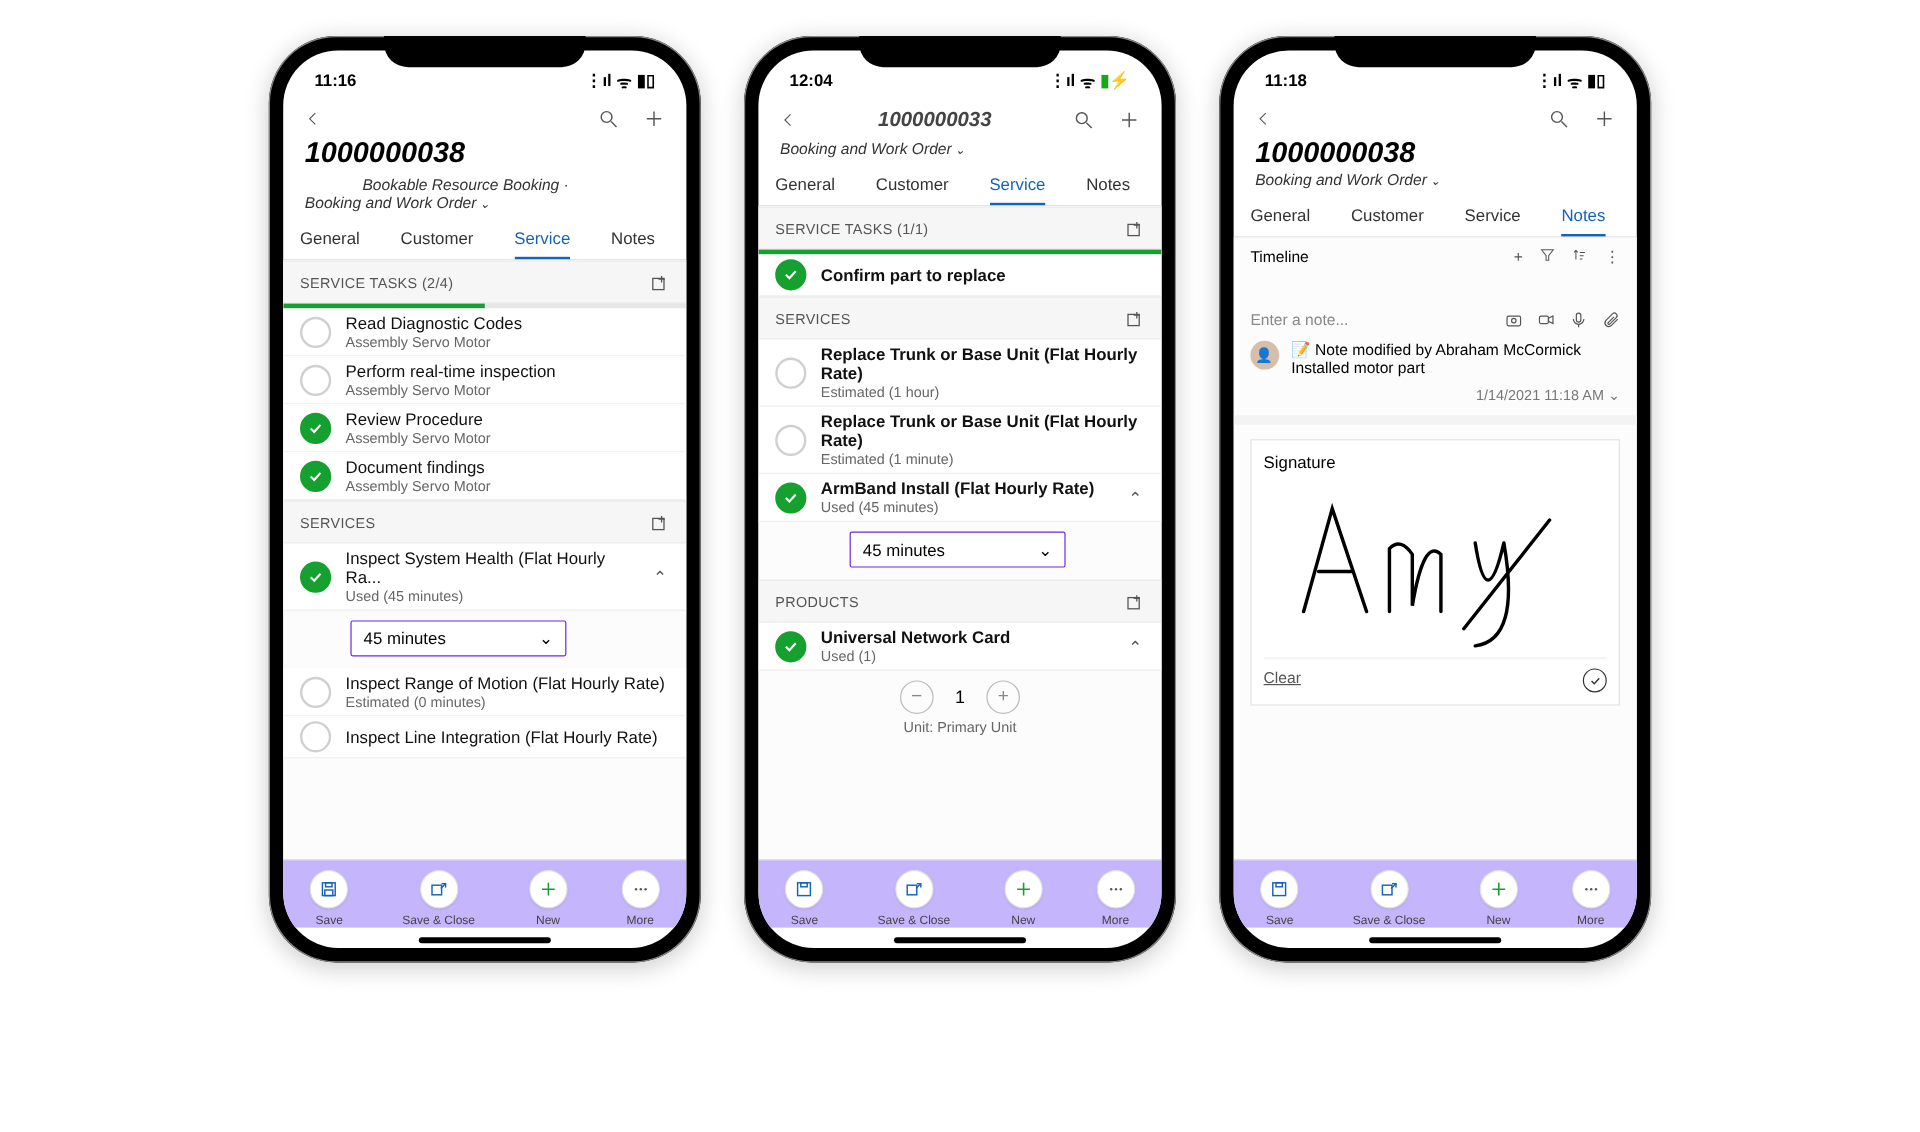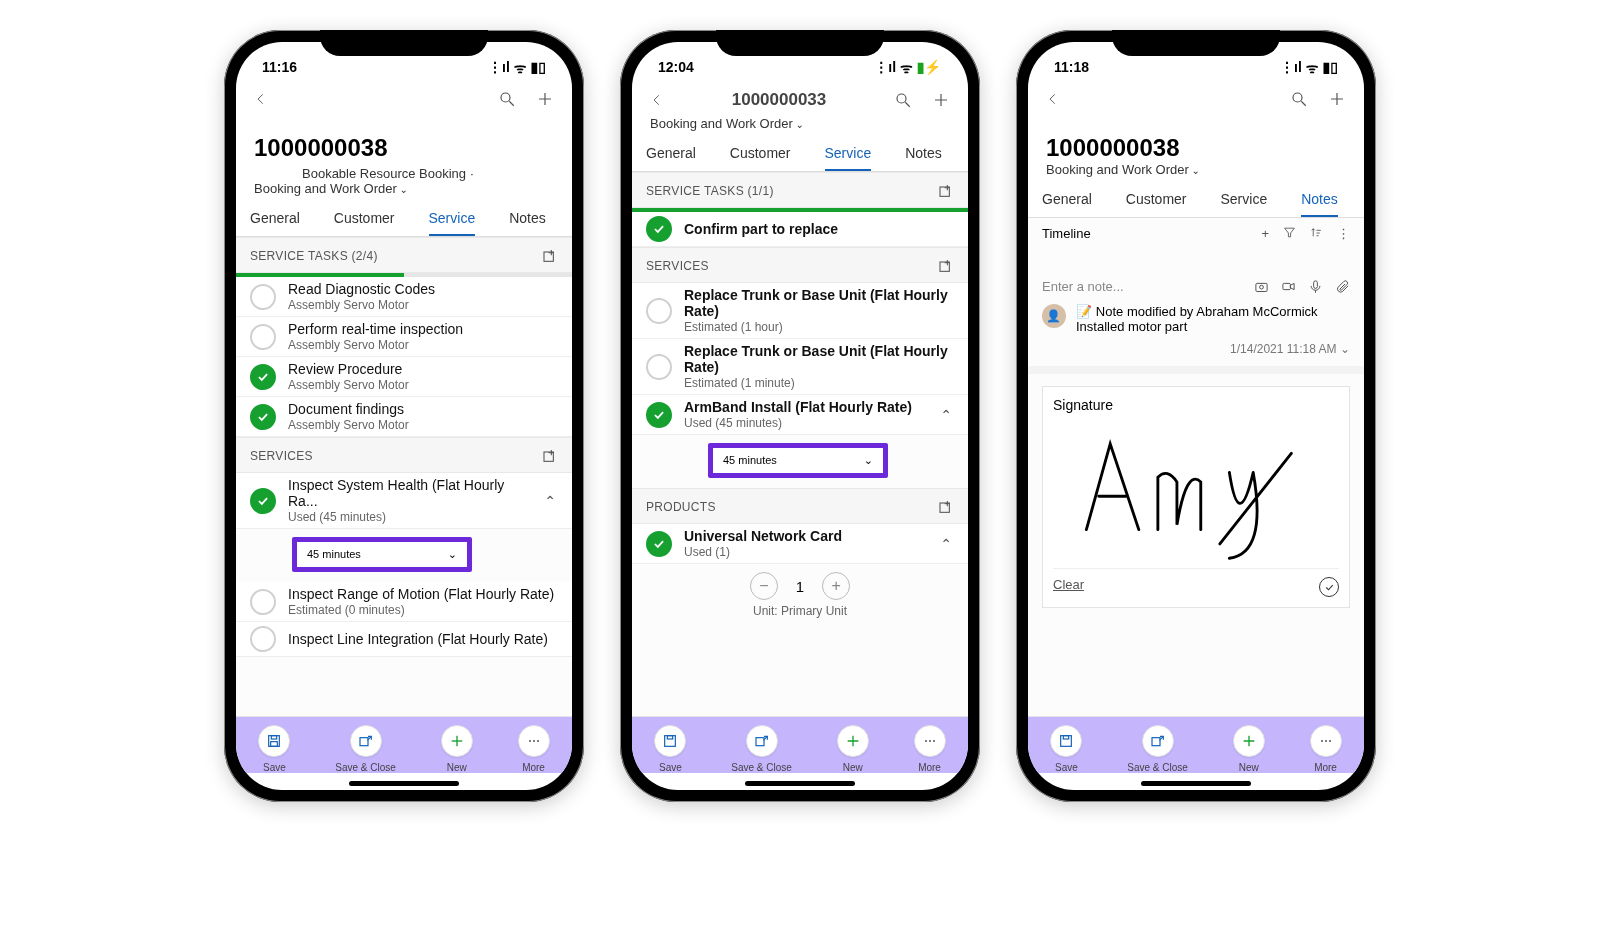--- a/index.html
+++ b/index.html
@@ -44,35 +44,35 @@
     justify-content: space-between;
     align-items: center;
     padding: 14px 26px 0;
     font-size: 14px;
     font-weight: 600;
     gap: 40px;
   }
   .status-right { display: flex; gap: 4px; align-items: center; }
   .header {
     padding: 8px 14px 0;
+    font-style: italic;
   }
   .header-icons {
     display: flex;
     justify-content: space-between;
     padding: 4px 4px 6px;
     align-items: center;
     font-size: 18px;
     color: #444;
   }
   .header-icons .right { display: flex; gap: 20px; }
   .title-big {
     font-size: 24px;
     font-weight: 600;
     padding: 0 4px;
-    margin-top: 20px;
   }
   .title-small {
     font-size: 17px;
     font-weight: 600;
     text-align: center;
     flex: 1;
   }
   .subtitle {
     font-size: 13px;
     color: #333;
@@ -133,24 +133,24 @@
   }
   .check.on { background: #15A02F; border-color: #15A02F; }
   .check.on svg { display: block; }
   .check svg { display: none; }
   .row-text { flex: 1; }
   .row-title { font-size: 14px; color: #111; }
   .row-sub { font-size: 12px; color: #666; margin-top: 1px; }
   .chev { color: #555; font-size: 14px; width: 16px; text-align: center; }
   .select-box {
     margin: 8px 14px 10px 56px;
-    border: 5px solid #6d28d9;
+    border: 1px solid #6d28d9;
     border-radius: 2px;
     padding: 6px 10px;
-    font-size: 11px;
+    font-size: 14px;
     display: flex;
     justify-content: space-between;
     background: #fff;
     width: 180px;
   }
   .stepper {
     display: flex;
     align-items: center;
     justify-content: center;
     gap: 18px;

